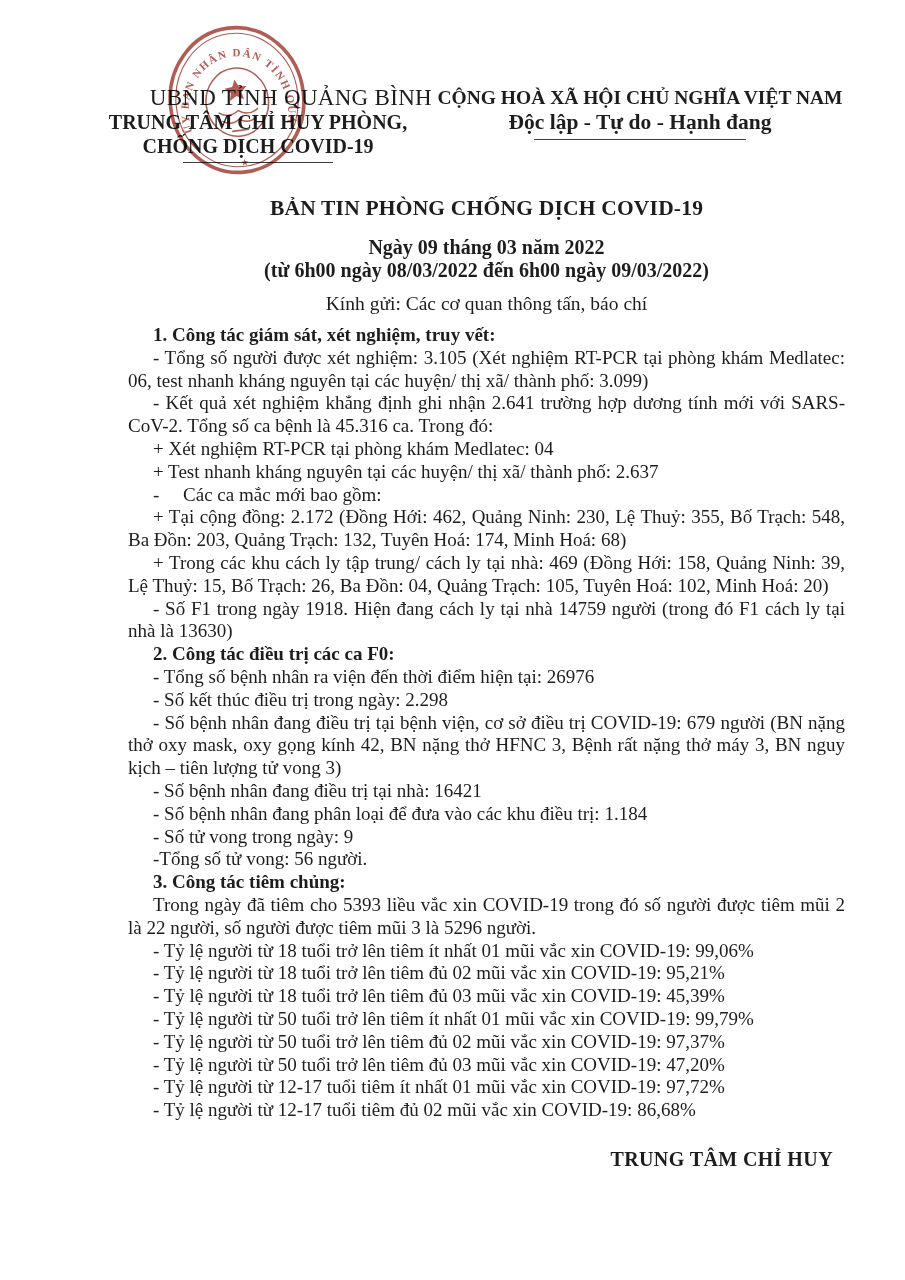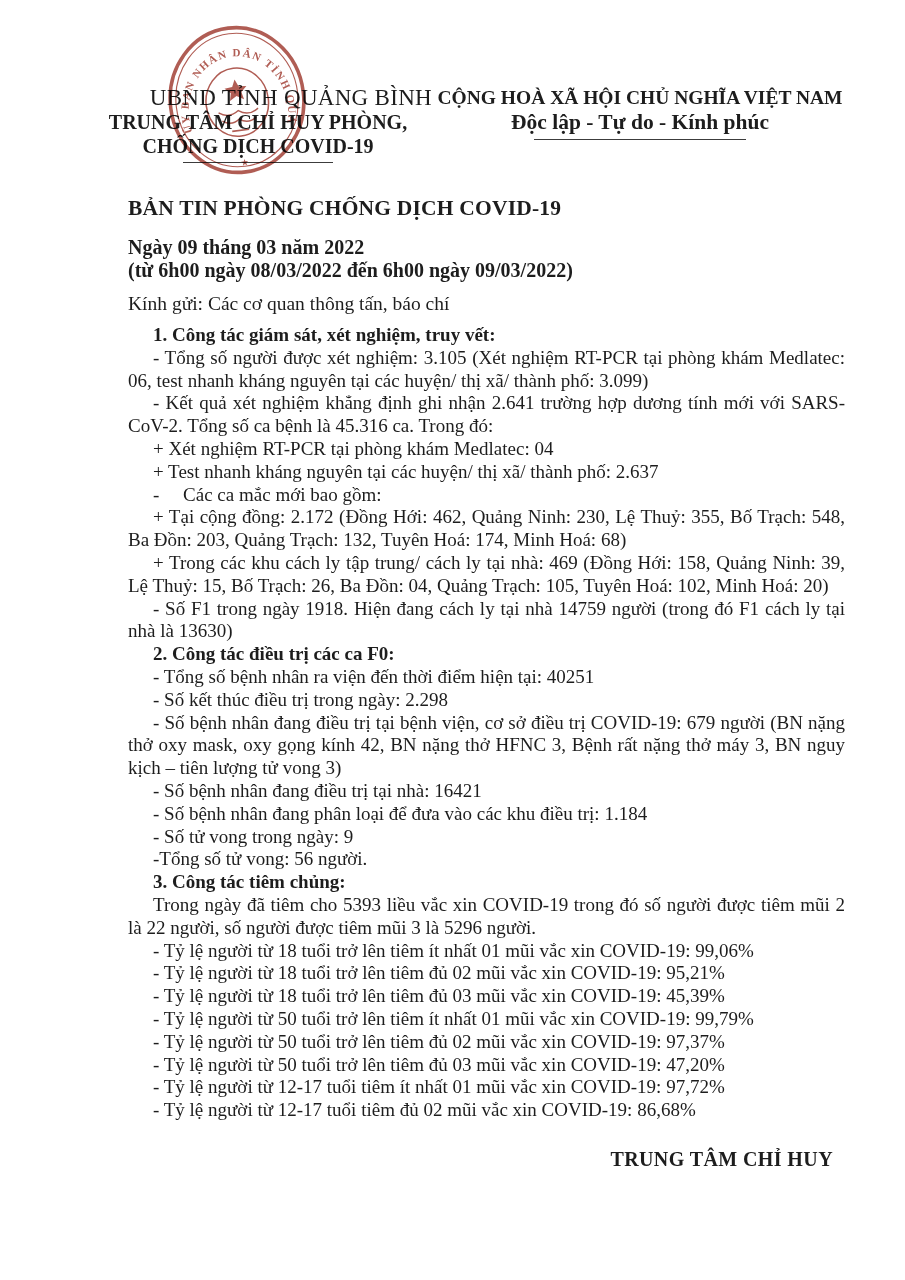--- a/index.html
+++ b/index.html
@@ -38,20 +38,21 @@
     width:142px; height:152px;
     color:#a5463c; opacity:0.88;
     mix-blend-mode:multiply;
     pointer-events:none;
   }
   .stamp svg { width:100%; height:100%; }
 
   
   .title-block {
     margin:24px 60px 0 128px;
+    text-align:center;
   }
   .t1 { font-size:21.5px; font-weight:bold; letter-spacing:0.2px; }
   .t2 { font-size:20px; font-weight:bold; margin-top:15px; }
   .t3 { font-size:20px; font-weight:bold; }
   .salutation { font-size:19.5px; margin-top:11px; font-weight:normal; }
 
   
   .doc-body {
     margin:9px 60px 0 128px;
     font-size:19px;
@@ -81,21 +82,21 @@
 
     <div class="h-left">
       <div class="h-left-1">UBND TỈNH QUẢNG BÌNH</div>
       <div class="h-left-2">TRUNG TÂM CHỈ HUY PHÒNG,</div>
       <div class="h-left-3">CHỐNG DỊCH COVID-19</div>
       <div class="h-rule-left"></div>
     </div>
 
     <div class="h-right">
       <div class="h-right-1">CỘNG HOÀ XÃ HỘI CHỦ NGHĨA VIỆT NAM</div>
-      <div class="h-right-2">Độc lập - Tự do - Kính phúc</div>
+      <div class="h-right-2">Độc lập - Tự do - Hạnh đang</div>
       <div class="h-rule-right"></div>
     </div>
 
     <div class="stamp">
       <svg viewBox="0 0 200 214">
         <g transform="rotate(-7 100 107)" fill="none" stroke="currentColor">
           <ellipse cx="100" cy="107" rx="94" ry="102" stroke-width="5"></ellipse>
           <ellipse cx="100" cy="107" rx="86" ry="94" stroke-width="1.6"></ellipse>
           <ellipse cx="100" cy="110" rx="44" ry="48" stroke-width="2.2"></ellipse>
 
@@ -128,21 +129,21 @@
     <p>- Tổng số người được xét nghiệm: 3.105 (Xét nghiệm RT-PCR tại phòng khám Medlatec: 06, test nhanh kháng nguyên tại các huyện/ thị xã/ thành phố: 3.099)</p>
     <p>- Kết quả xét nghiệm khẳng định ghi nhận 2.641 trường hợp dương tính mới với SARS-CoV-2. Tổng số ca bệnh là 45.316 ca. Trong đó:</p>
     <p>+ Xét nghiệm RT-PCR tại phòng khám Medlatec: 04</p>
     <p>+ Test nhanh kháng nguyên tại các huyện/ thị xã/ thành phố: 2.637</p>
     <p>-&nbsp;&nbsp;&nbsp;&nbsp; Các ca mắc mới bao gồm:</p>
     <p>+ Tại cộng đồng: 2.172 (Đồng Hới: 462, Quảng Ninh: 230, Lệ Thuỷ: 355, Bố Trạch: 548, Ba Đồn: 203, Quảng Trạch: 132, Tuyên Hoá: 174, Minh Hoá: 68)</p>
     <p>+ Trong các khu cách ly tập trung/ cách ly tại nhà: 469 (Đồng Hới: 158, Quảng Ninh: 39, Lệ Thuỷ: 15, Bố Trạch: 26, Ba Đồn: 04, Quảng Trạch: 105, Tuyên Hoá: 102, Minh Hoá: 20)</p>
     <p>- Số F1 trong ngày 1918. Hiện đang cách ly tại nhà 14759 người (trong đó F1 cách ly tại nhà là 13630)</p>
 
     <div class="sec-heading">2. Công tác điều trị các ca F0:</div>
-    <p>- Tổng số bệnh nhân ra viện đến thời điểm hiện tại: 40251</p>
+    <p>- Tổng số bệnh nhân ra viện đến thời điểm hiện tại: 26976</p>
     <p>- Số kết thúc điều trị trong ngày: 2.298</p>
     <p>- Số bệnh nhân đang điều trị tại bệnh viện, cơ sở điều trị COVID-19: 679 người (BN nặng thở oxy mask, oxy gọng kính 42, BN nặng thở HFNC 3, Bệnh rất nặng thở máy 3, BN nguy kịch – tiên lượng tử vong 3)</p>
     <p>- Số bệnh nhân đang điều trị tại nhà: 16421</p>
     <p>- Số bệnh nhân đang phân loại để đưa vào các khu điều trị: 1.184</p>
     <p>- Số tử vong trong ngày: 9</p>
     <p>-Tổng số tử vong: 56 người.</p>
 
     <div class="sec-heading">3. Công tác tiêm chủng:</div>
     <p>Trong ngày đã tiêm cho 5393 liều vắc xin COVID-19 trong đó số người được tiêm mũi 2 là 22 người, số người được tiêm mũi 3 là 5296 người.</p>
     <p>- Tỷ lệ người từ 18 tuổi trở lên tiêm ít nhất 01 mũi vắc xin COVID-19: 99,06%</p>

